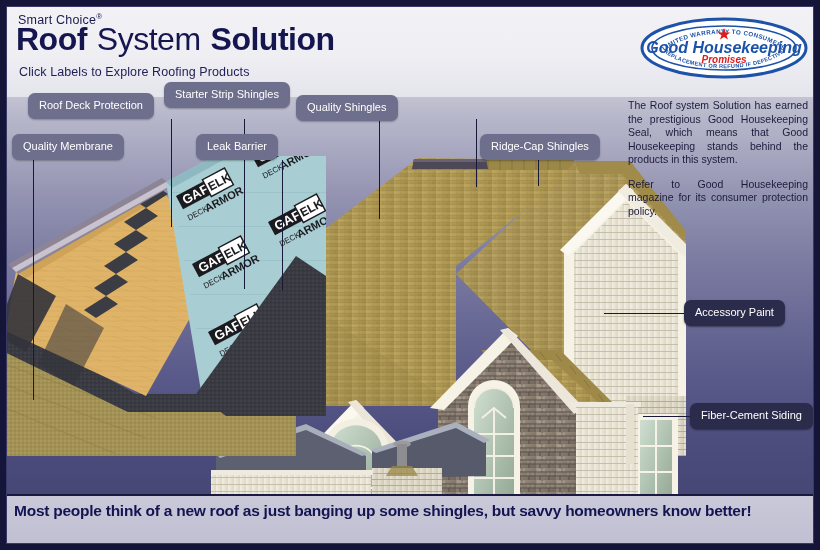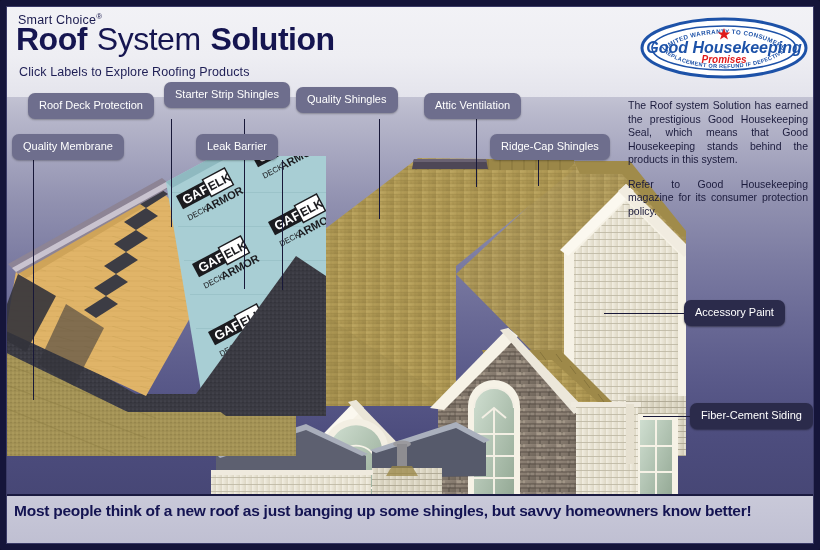--- a/index.html
+++ b/index.html
@@ -350,25 +350,24 @@
     <div class="leader" style="left:373px;top:113px;height:100px;"></div>
     <div class="leader" style="left:470px;top:113px;height:68px;"></div>
     <div class="leader" style="left:27px;top:154px;height:240px;"></div>
     <div class="leader" style="left:276px;top:154px;height:130px;"></div>
     <div class="leader" style="left:532px;top:154px;height:26px;"></div>
     <div class="leader h" style="left:598px;top:307px;width:82px;"></div>
     <div class="leader h" style="left:637px;top:410px;width:48px;"></div>
 
     <div class="lbl" style="left:22px;top:87px;">Roof Deck Protection</div>
     <div class="lbl" style="left:158px;top:76px;">Starter Strip Shingles</div>
-    <div class="lbl" style="left:290px;top:81px;">Quality Shingles</div>
-    <div class="lbl" style="left:418px;top:87px;">Attic Ventilation</div>
+    <div class="lbl" style="left:290px;top:89px;">Quality Shingles</div>
     <div class="lbl" style="left:6px;top:128px;">Quality Membrane</div>
     <div class="lbl" style="left:190px;top:128px;">Leak Barrier</div>
-    <div class="lbl" style="left:484px;top:128px;">Ridge-Cap Shingles</div>
+    <div class="lbl" style="left:474px;top:128px;">Ridge-Cap Shingles</div>
     <div class="lbl dark" style="left:678px;top:294px;">Accessory Paint</div>
     <div class="lbl dark" style="left:684px;top:397px;">Fiber-Cement Siding</div>
 
     <div id="header">
       <div id="smartchoice">
         <span>Smart Choice</span><sup>®</sup>
       </div>
       <div id="bigtitle">
         <span class="w b">Roof</span><span class="w l" style="margin-left: 10px;">System</span><span class="w b" style="margin-left: 10px;">Solution</span>
       </div>

